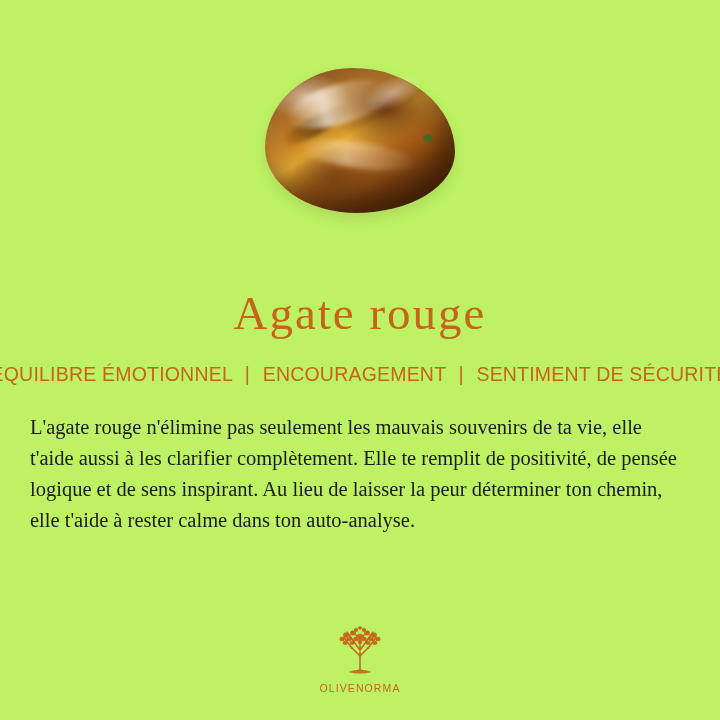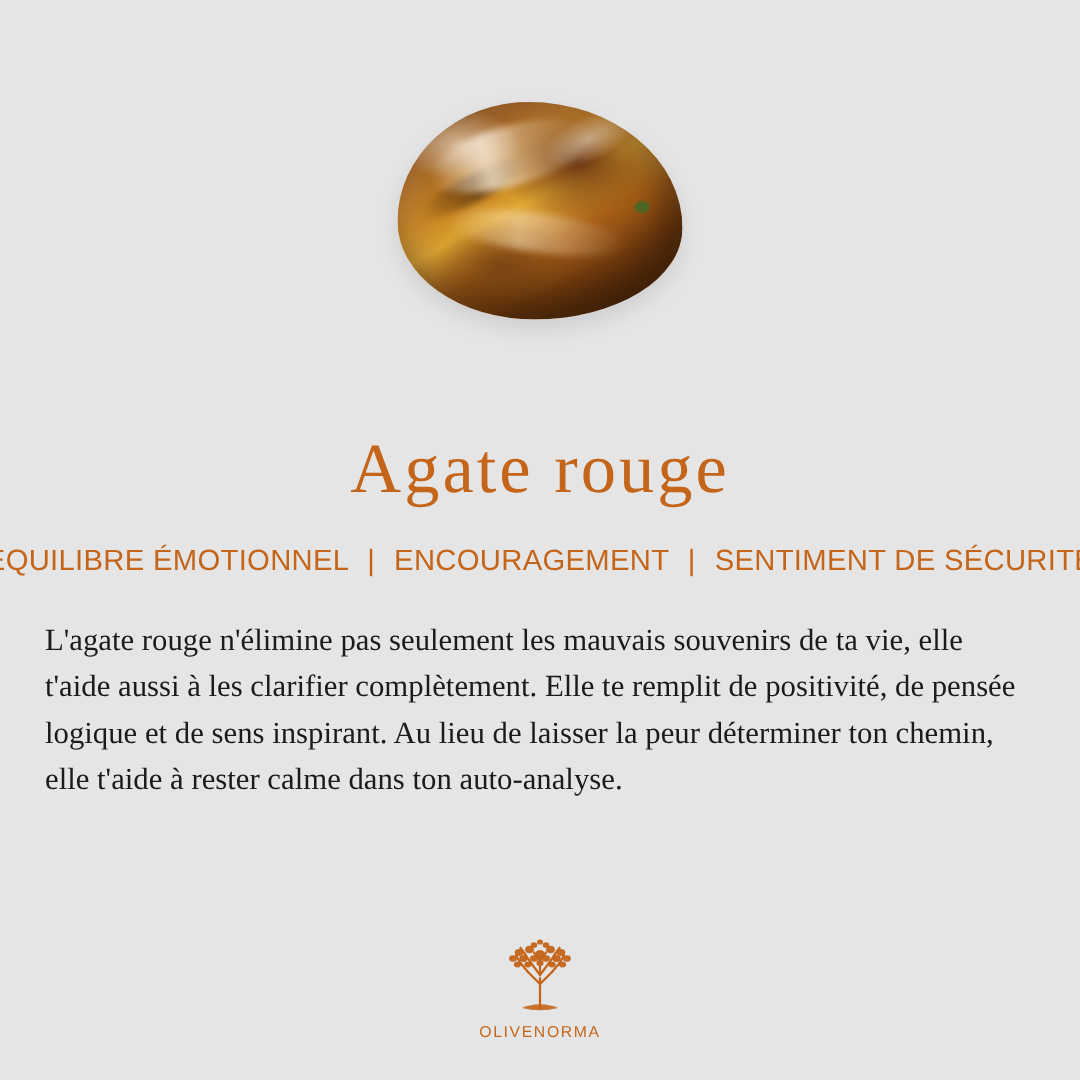--- a/index.html
+++ b/index.html
@@ -10,21 +10,21 @@
     width: 720px;
     height: 720px;
     background: #ffffff;
     font-family: "Liberation Sans", sans-serif;
     overflow: hidden;
   }
   .card {
     position: relative;
     width: 720px;
     height: 720px;
-    background: #e5e5e5;
+    background: #bef264;
     display: flex;
     flex-direction: column;
     align-items: center;
   }
 
   
   .stone-area {
     width: 720px;
     height: 290px;
     position: relative;

